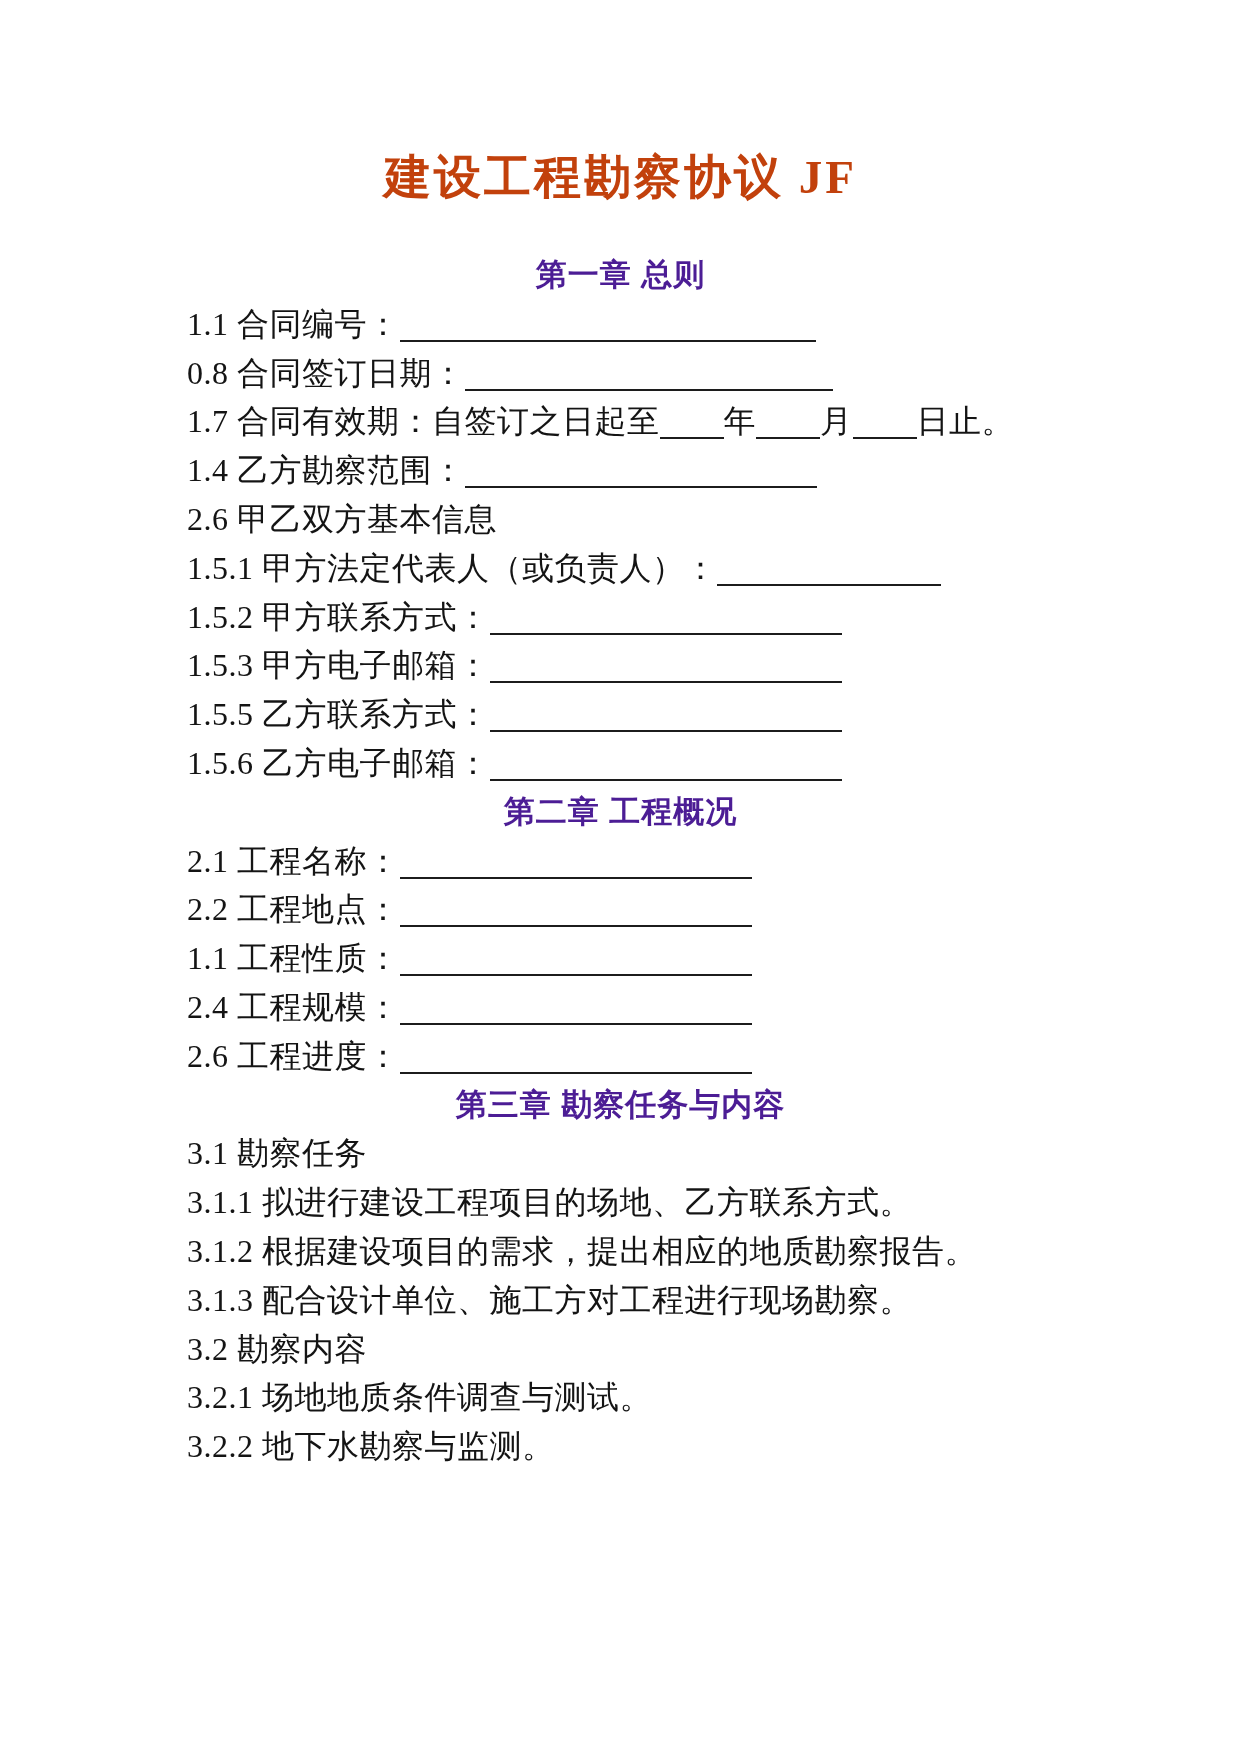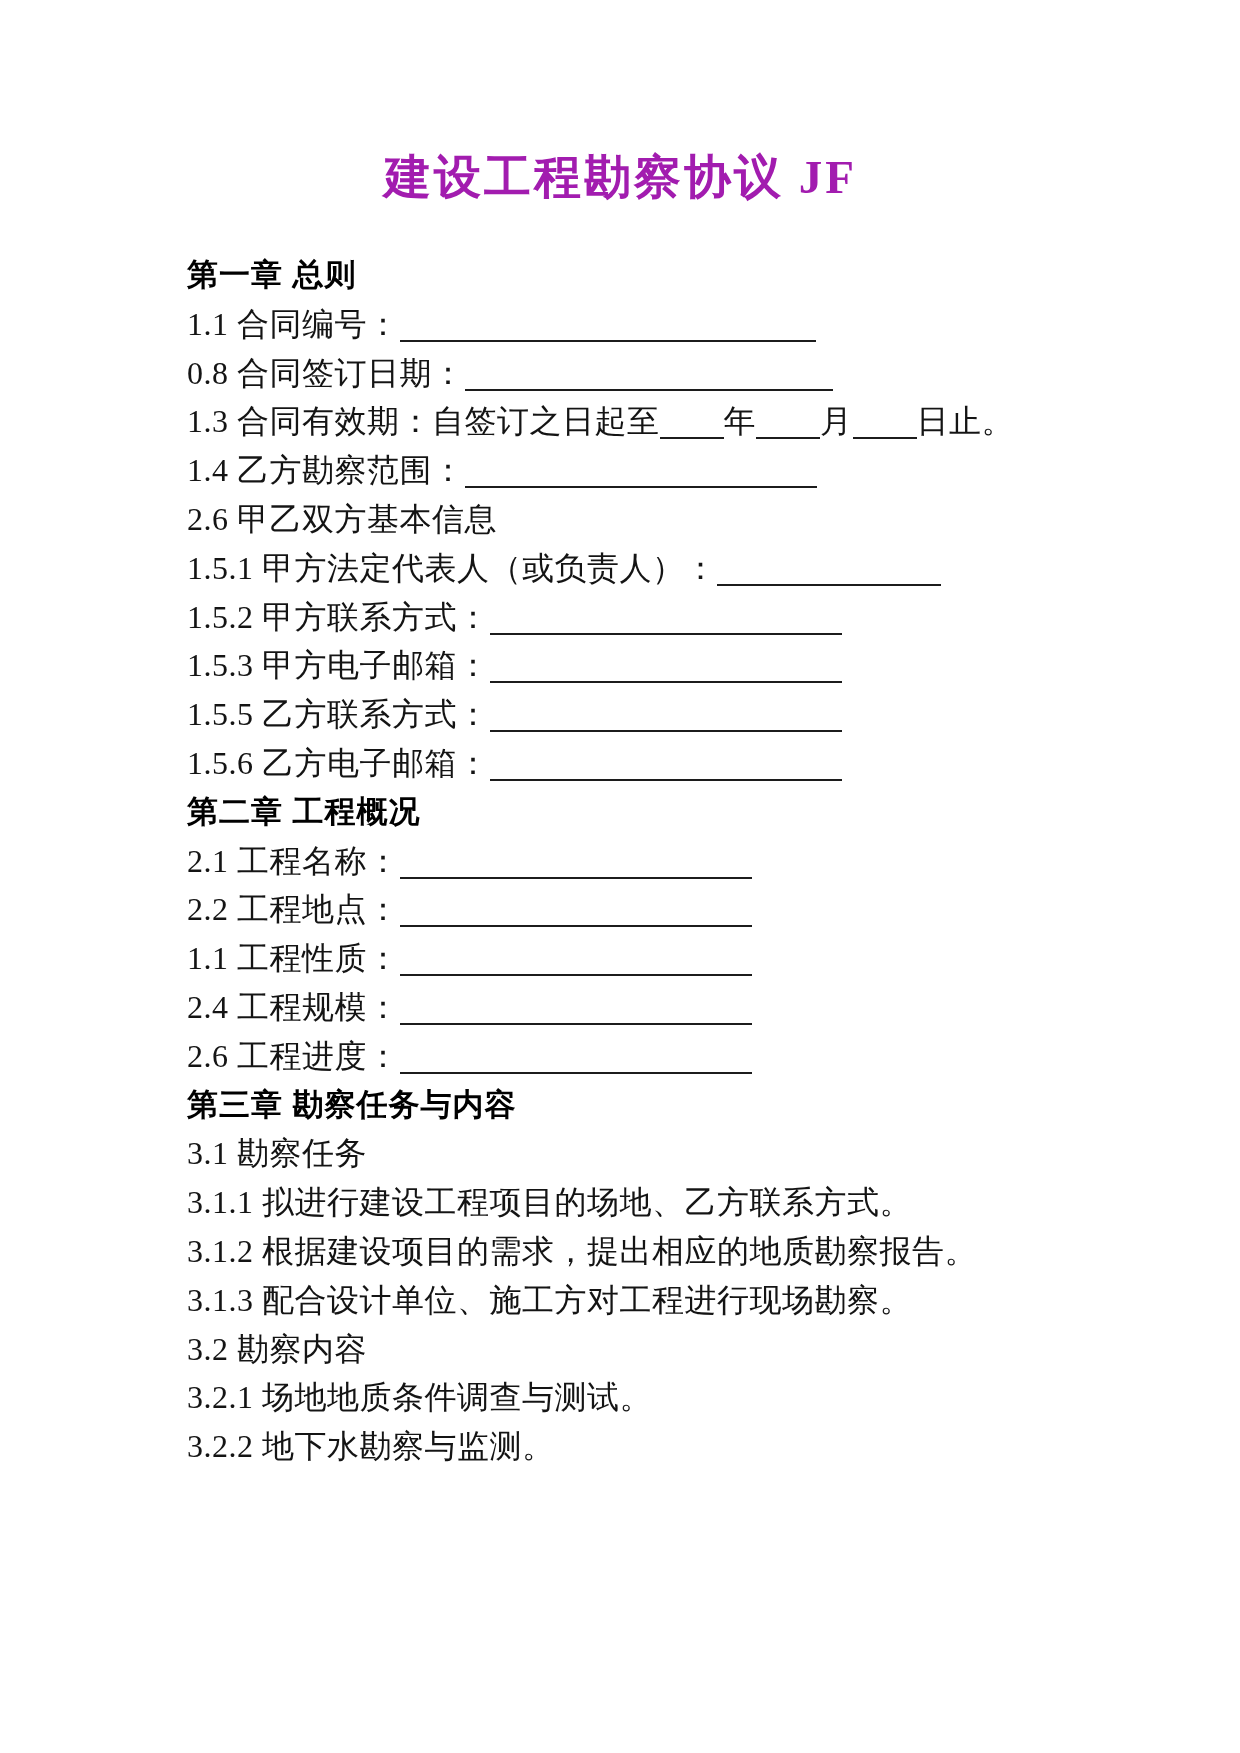--- a/index.html
+++ b/index.html
@@ -21,61 +21,62 @@
   }
   .doc-title {
     margin: 0;
     padding-top: 150px;
     font-size: 47px;
     line-height: 54px;
     font-weight: 700;
     text-align: center;
     letter-spacing: 3px;
     white-space: nowrap;
-    color: #a21caf;
+    color: #c2410c;
   }
   .doc-body {
     margin-top: 47px;
   }
   .doc-body p {
     margin: 0;
     white-space: nowrap;
   }
   .clause-line {
     font-size: 32px;
     line-height: 48.8px;
     font-weight: 400;
     letter-spacing: 0.5px;
     color: #141414;
   }
   .chapter-heading {
     font-size: 31px;
     line-height: 48.8px;
     font-weight: 700;
     letter-spacing: 1px;
-    color: #000000;
+    color: #4c1d95;
     font-family: "Liberation Sans", "DejaVu Sans", sans-serif;
+    text-align: center;
   }
   .blank {
     display: inline-block;
     height: 2px;
     border-bottom: 2px solid #1c1c1c;
     vertical-align: -7px;
   }
 </style>
 </head>
 <body>
 
 <div class="page">
   <h1 class="doc-title">建设工程勘察协议 JF</h1>
   <div class="doc-body">
       <p class="chapter-heading"><span>第一章 总则</span></p>
       <p class="clause-line"><span>1.1 合同编号：</span><span class="blank" style="width: 26ch;"></span></p>
       <p class="clause-line"><span>0.8 合同签订日期：</span><span class="blank" style="width: 23ch;"></span></p>
-      <p class="clause-line"><span>1.3 合同有效期：自签订之日起至</span><span class="blank" style="width: 4ch;"></span><span>年</span><span class="blank" style="width: 4ch;"></span><span>月</span><span class="blank" style="width: 4ch;"></span><span>日止。</span></p>
+      <p class="clause-line"><span>1.7 合同有效期：自签订之日起至</span><span class="blank" style="width: 4ch;"></span><span>年</span><span class="blank" style="width: 4ch;"></span><span>月</span><span class="blank" style="width: 4ch;"></span><span>日止。</span></p>
       <p class="clause-line"><span>1.4 乙方勘察范围：</span><span class="blank" style="width: 22ch;"></span></p>
       <p class="clause-line"><span>2.6 甲乙双方基本信息</span></p>
       <p class="clause-line"><span>1.5.1 甲方法定代表人（或负责人）：</span><span class="blank" style="width: 14ch;"></span></p>
       <p class="clause-line"><span>1.5.2 甲方联系方式：</span><span class="blank" style="width: 22ch;"></span></p>
       <p class="clause-line"><span>1.5.3 甲方电子邮箱：</span><span class="blank" style="width: 22ch;"></span></p>
       <p class="clause-line"><span>1.5.5 乙方联系方式：</span><span class="blank" style="width: 22ch;"></span></p>
       <p class="clause-line"><span>1.5.6 乙方电子邮箱：</span><span class="blank" style="width: 22ch;"></span></p>
       <p class="chapter-heading"><span>第二章 工程概况</span></p>
       <p class="clause-line"><span>2.1 工程名称：</span><span class="blank" style="width: 22ch;"></span></p>
       <p class="clause-line"><span>2.2 工程地点：</span><span class="blank" style="width: 22ch;"></span></p>

